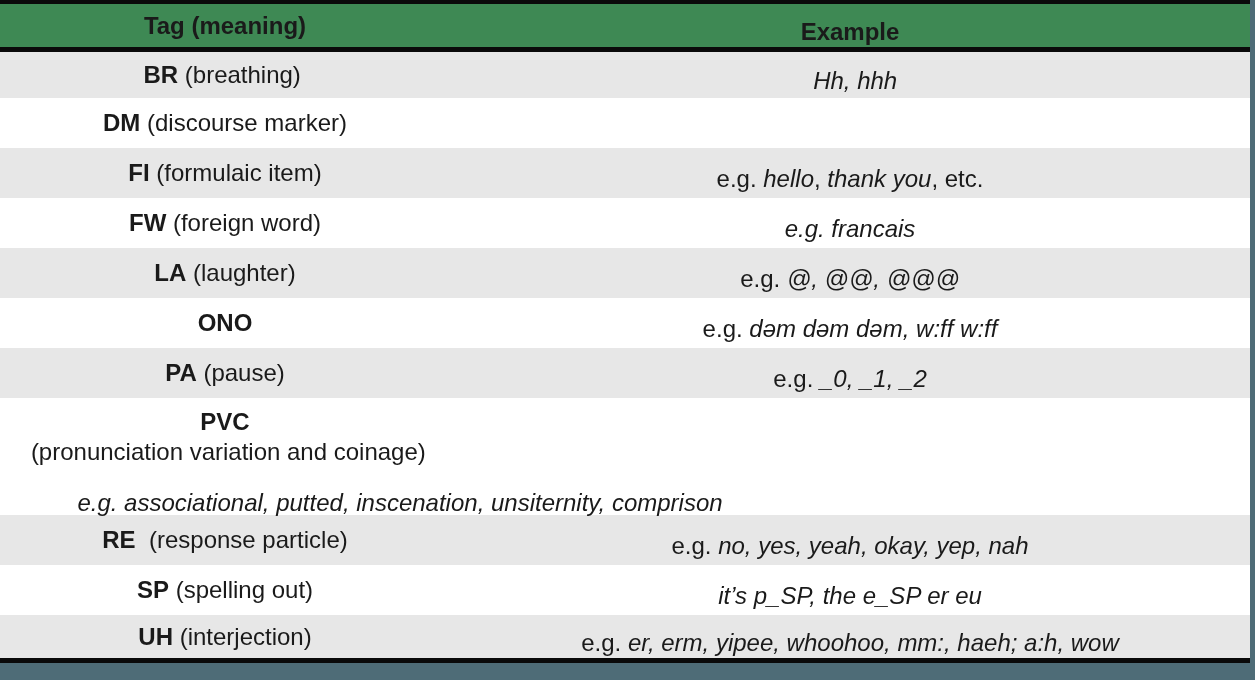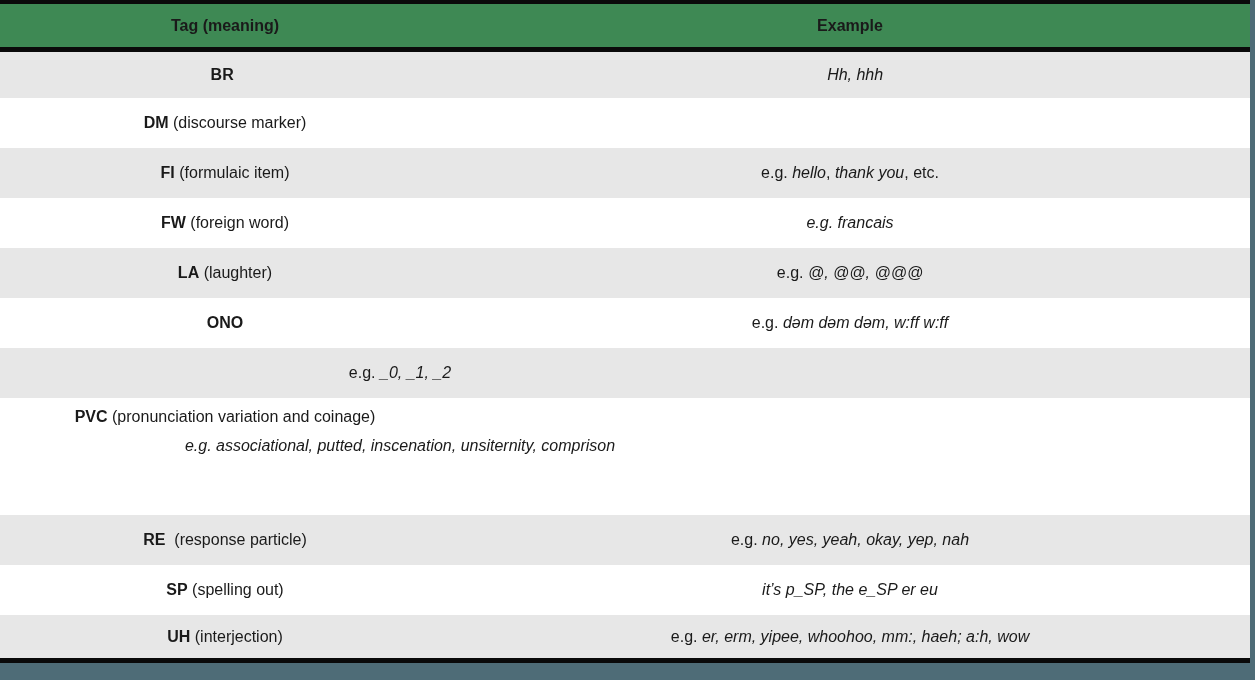--- a/index.html
+++ b/index.html
@@ -43,45 +43,45 @@
   .row.alt  { background: var(--rowalt, #E7E7E7); }
   .row.plain{ background: #FFFFFF; }
   .row.h46  { height: 46px; gap: 16px; }
   .row.tall { height: 117px; flex-direction: column; }
   .row.tall .cell { align-items: flex-start; padding-top: 9px; }
   .row.short{ height: 43px; }
   .cell {
     display: flex;
     align-items: center;
     justify-content: center;
-    font-size: 16px;
+    font-size: 24px;
     color: var(--text, #1A1A1A);
     white-space: pre-wrap;
     text-align: center;
     line-height: 1.25;
   }
   .tag-col { width: 450px; padding: 0 12px; flex-wrap: wrap; }
-  .ex-col  { width: 800px; padding: 0 14px; }
+  .ex-col  { width: 800px; padding: 0 14px; margin-top: 12px; }
   .tag-code { font-weight: bold; }
   .tag-meaning { font-weight: normal; }
   .it { font-style: italic; text-align: center; }
   .up { font-style: normal; }
 </style>
 </head>
 <body>
 
 <div class="slide">
   <div class="table">
     <div class="header-row">
       <div class="cell tag-col header-cell">Tag (meaning)</div>
       <div class="cell ex-col header-cell">Example</div>
     </div>
     <div id="rows">
         <div class="row alt h46">
-          <div class="cell tag-col"><span class="tag-code">BR</span></div>
+          <div class="cell tag-col"><span class="tag-code">BR</span><span class="tag-meaning"> (breathing)</span></div>
           <div class="cell ex-col"><span class="it">Hh, hhh</span></div>
         </div>
         <div class="row plain">
           <div class="cell tag-col"><span class="tag-code">DM</span><span class="tag-meaning"> (discourse marker)</span></div>
         </div>
         <div class="row alt">
           <div class="cell tag-col"><span class="tag-code">FI</span><span class="tag-meaning"> (formulaic item)</span></div>
           <div class="cell ex-col"><span class="up">e.g. </span><span class="it">hello</span><span class="up">, </span><span class="it">thank you</span><span class="up">, etc.</span></div>
         </div>
         <div class="row plain">
@@ -90,20 +90,21 @@
         </div>
         <div class="row alt">
           <div class="cell tag-col"><span class="tag-code">LA</span><span class="tag-meaning"> (laughter)</span></div>
           <div class="cell ex-col"><span class="up">e.g. </span><span class="it">@, @@, @@@</span></div>
         </div>
         <div class="row plain">
           <div class="cell tag-col"><span class="tag-code">ONO</span></div>
           <div class="cell ex-col"><span class="up">e.g. </span><span class="it">dəm dəm dəm, w:ff w:ff</span></div>
         </div>
         <div class="row alt">
+          <div class="cell tag-col"><span class="tag-code">PA</span><span class="tag-meaning"> (pause)</span></div>
           <div class="cell ex-col"><span class="up">e.g. </span><span class="it">_0, _1, _2</span></div>
         </div>
         <div class="row plain tall">
           <div class="cell tag-col"><span class="tag-code">PVC</span><span class="tag-meaning"> (pronunciation variation and coinage)</span></div>
           <div class="cell ex-col"><span class="it">e.g. associational, putted, inscenation, unsiternity, comprison</span></div>
         </div>
         <div class="row alt">
           <div class="cell tag-col"><span class="tag-code">RE</span><span class="tag-meaning">  (response particle)</span></div>
           <div class="cell ex-col"><span class="up">e.g. </span><span class="it">no, yes, yeah, okay, yep, nah</span></div>
         </div>

